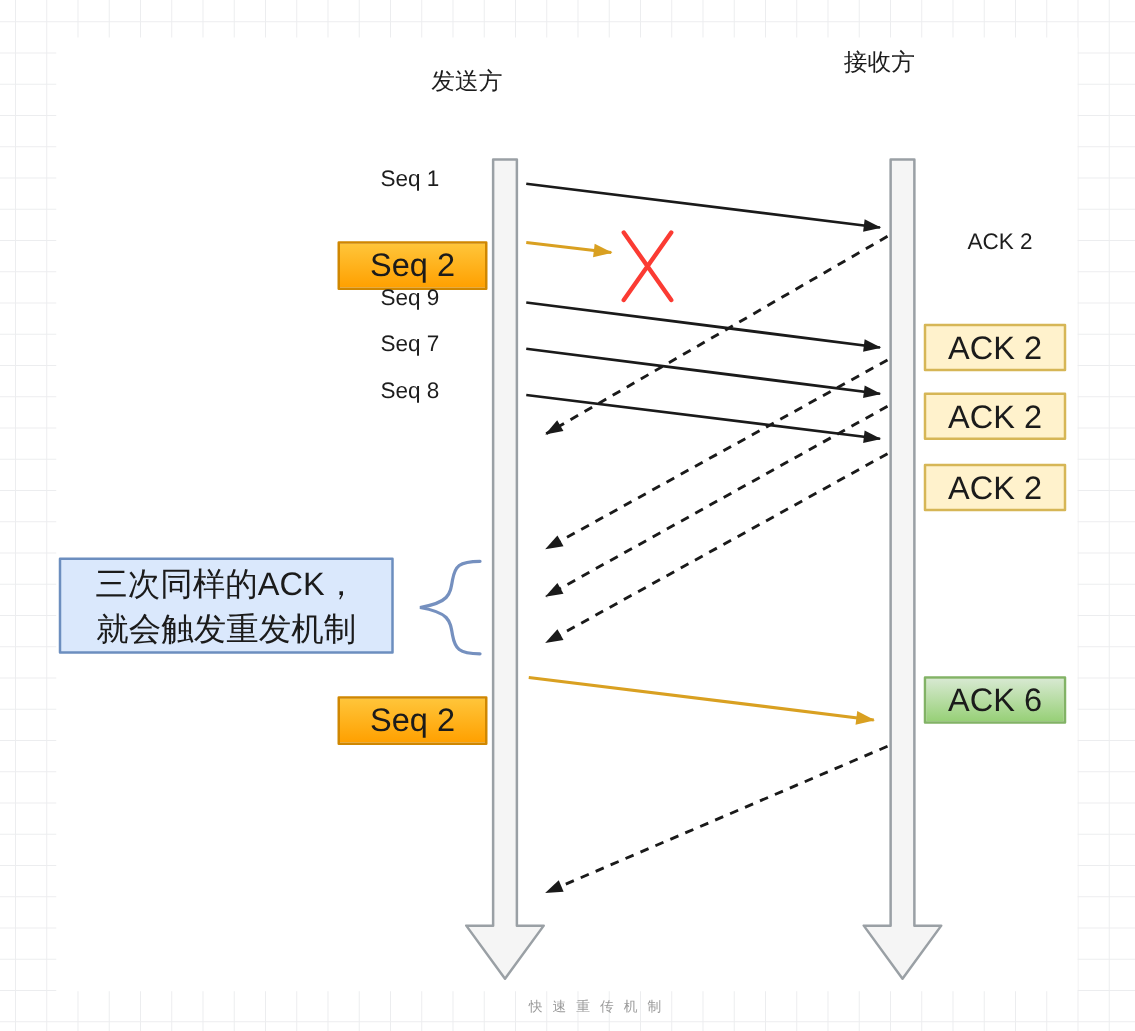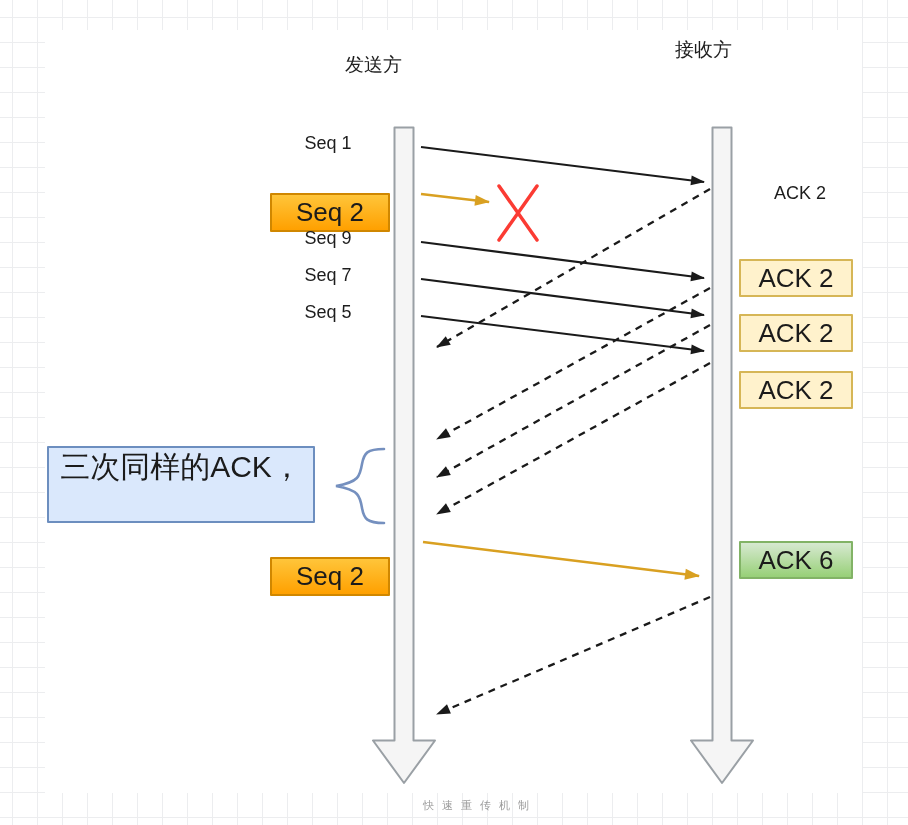--- a/index.html
+++ b/index.html
@@ -29,21 +29,21 @@
     background:#fff2cc;border:2px solid #d6b656;border-radius:1px;
   }
   .ack-ok{
     width:114px;height:38px;line-height:34px;
     background:linear-gradient(180deg,#d7e9d1,#97d077);
     border:2px solid #82b366;border-radius:1px;
   }
   .note{
     left:47px;top:446px;width:268px;height:77px;box-sizing:border-box;
     background:#dae8fc;border:2px solid #6c8ebf;border-radius:1px;
-    text-align:center;font-size:30px;line-height:36px;color:#1b1b1b;
+    text-align:center;font-size:26px;line-height:36px;color:#1b1b1b;
     padding-top:1px;white-space:nowrap;
   }
   .caption{left:390px;top:798px;width:180px;text-align:center;
     font-size:11px;letter-spacing:8px;color:#9b9b9b;white-space:nowrap;}
 </style>
 </head>
 <body>
 
 <div class="abs canvas-mask"></div>
 
@@ -86,26 +86,27 @@
   <path d="M384,449 C367,449 364,453 362,464 C360,476 359,482 336,486 C359,490 360,496 362,508 C364,519 367,523 384,523" stroke="#7590bf" stroke-width="2.6" fill="none" stroke-linecap="round"></path>
 </svg>
 
 <div class="abs hdr" style="left:345px;top:52px;width:110px;">发送方</div>
 <div class="abs hdr" style="left:675px;top:37px;width:110px;font-family:Liberation Mono, monospace;">接收方</div>
 
 <div class="abs lbl" style="left:287px;top:133px;width:82px;">Seq 1</div>
 <div class="abs box seq-hl" style="left:270px;top:176px;">Seq 2</div>
 <div class="abs lbl" style="left:287px;top:228px;width:82px;">Seq 9</div>
 <div class="abs lbl" style="left:287px;top:265px;width:82px;">Seq 7</div>
-<div class="abs lbl" style="left:287px;top:302px;width:82px;">Seq 5</div>
+<div class="abs lbl" style="left:287px;top:302px;width:82px;">Seq 8</div>
 <div class="abs box seq-hl" style="left:270px;top:540px;">Seq 2</div>
 
 <div class="abs lbl" style="left:750px;top:183px;width:100px;">ACK 2</div>
 <div class="abs box ack-dup" style="left:739px;top:259px;">ACK 2</div>
 <div class="abs box ack-dup" style="left:739px;top:314px;">ACK 2</div>
 <div class="abs box ack-dup" style="left:739px;top:371px;">ACK 2</div>
 <div class="abs box ack-ok" style="left:739px;top:541px;">ACK 6</div>
 
 <div class="abs note">
   <div>三次同样的ACK，</div>
+  <div>就会触发重发机制</div>
 </div>
 
 <div class="abs caption">快速重传机制</div>
 
 </body></html>

